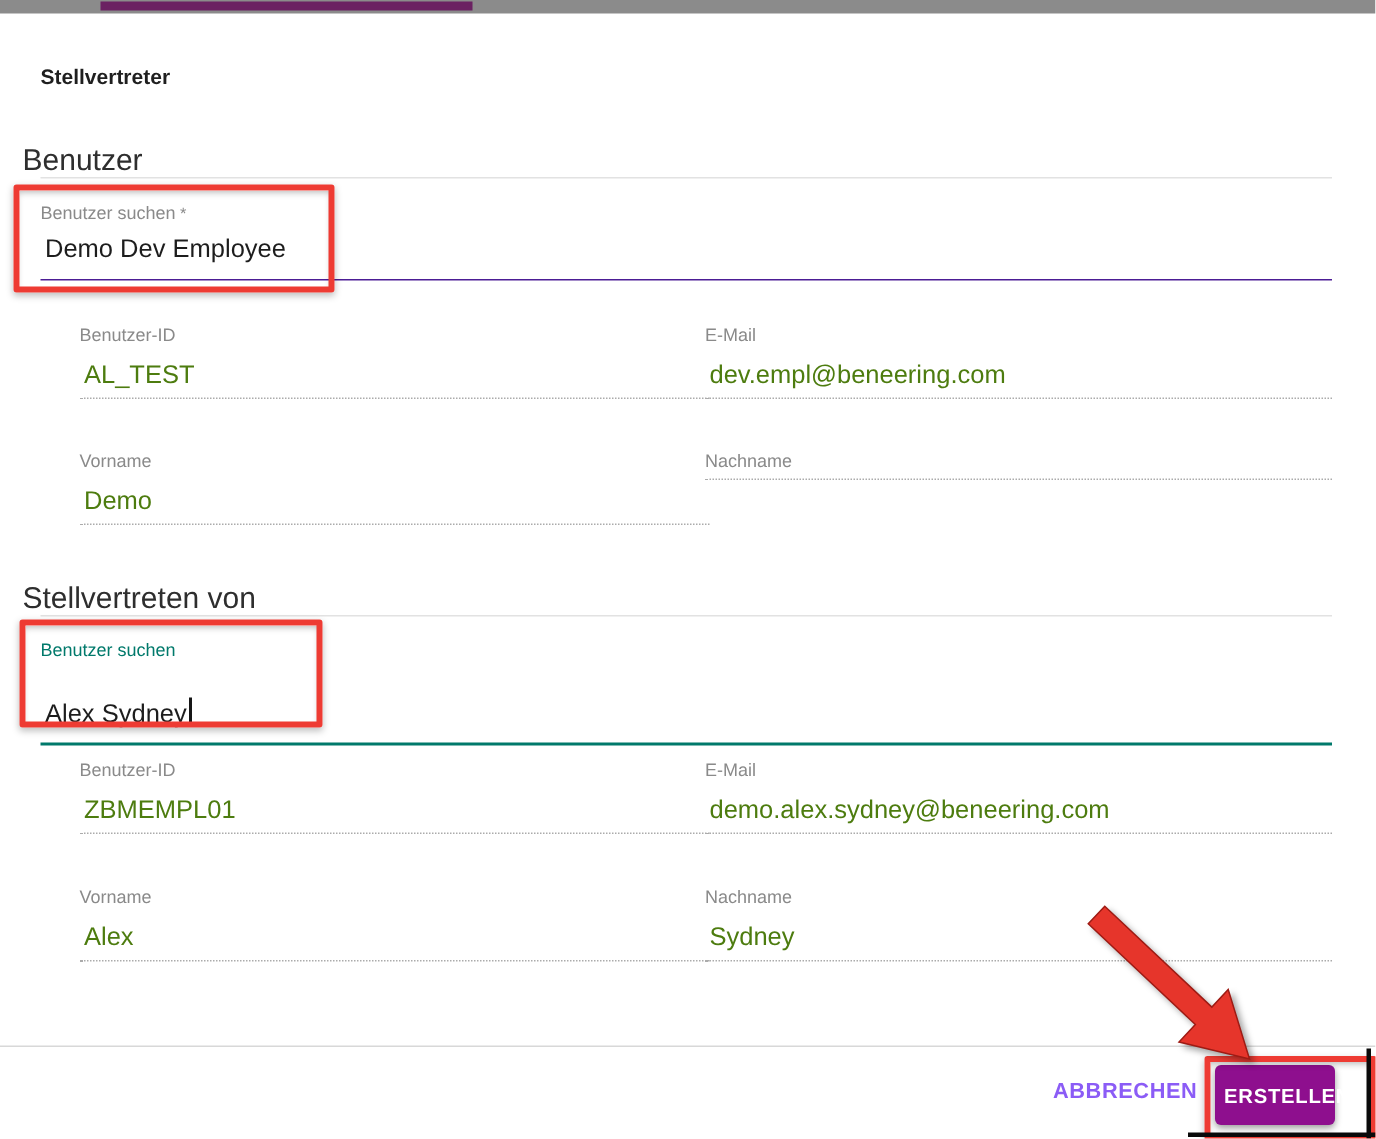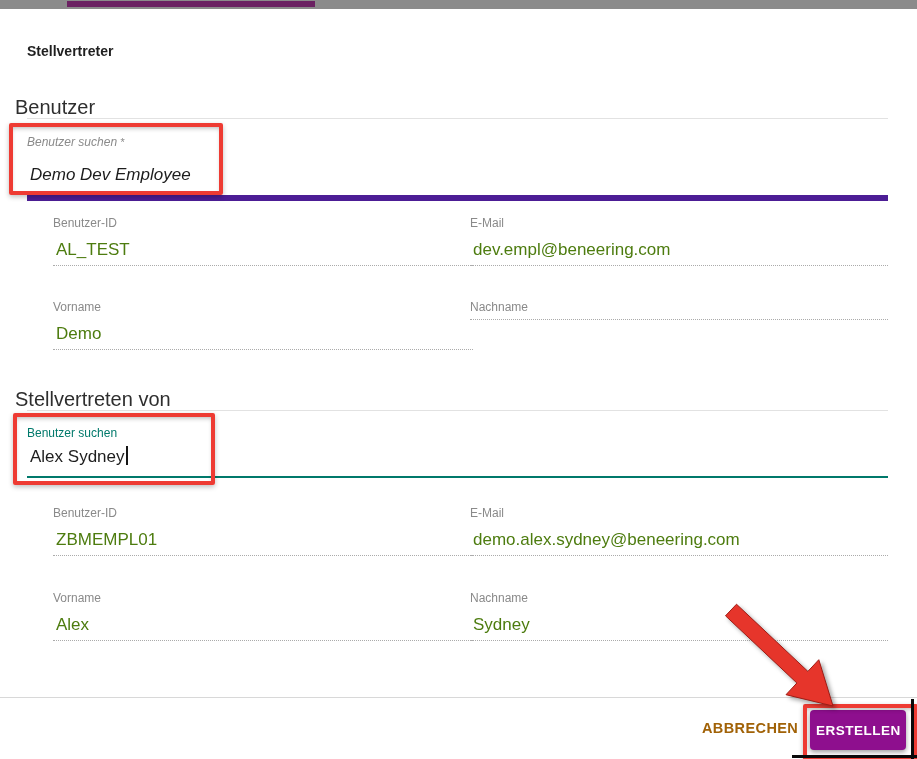--- a/index.html
+++ b/index.html
@@ -14,40 +14,40 @@
   .topbar-fill{position:absolute;left:67px;top:1px;width:248px;height:6px;background:#6b2162;}
 
   .page-title{position:absolute;left:27px;top:38px;font-size:14px;line-height:26px;font-weight:600;color:#1f1f1f;}
 
   .section-heading{position:absolute;left:15px;font-size:20px;line-height:20px;font-weight:400;color:#2e2e2e;}
   .hairline{position:absolute;left:27px;width:861px;height:1px;background:#e2e2e2;}
 
   .search-field{position:absolute;left:27px;width:861px;}
   .slabel{font-size:12px;line-height:14px;color:#8a8a8a;}
   .slabel .req{margin-left:3px;font-size:11px;color:#8a8a8a;}
-  .svalue{margin-top:15px;line-height:22px;font-size:17px;color:#1d1d1d;padding-left:3px;}
-  .search-1{top:135px;padding-bottom:9px;border-bottom:6px solid #4c1d95;font-style:italic;}
+  .svalue{margin-top:5px;line-height:22px;font-size:17px;color:#1d1d1d;padding-left:3px;}
+  .search-1{top:135px;padding-bottom:9px;border-bottom:1px solid #4c1d95;}
   .search-2{top:426px;padding-bottom:8px;border-bottom:2px solid #00796b;}
   .search-2 .slabel{color:#00796b;}
-  .search-2 .svalue{margin-top:6px;}
+  .search-2 .svalue{margin-top:24px;}
   .caret{display:inline-block;width:0;height:19px;border-left:2px solid #161616;vertical-align:-3px;margin-left:1px;}
 
   .field{position:absolute;border-bottom:1px dotted #ababab;padding-bottom:5px;}
   .flabel{font-size:12px;line-height:14px;color:#8a8a8a;}
   .fvalue{margin-top:9px;line-height:21px;font-size:17px;color:#4d7c0f;padding-left:3px;}
   .col1{left:27px;width:420px;margin-left:26px;}
   .col2{left:470px;width:418px;}
   .row1{top:216px;}
   .row2{top:300px;}
   .row3{top:506px;}
   .row4{top:591px;}
 
   .footer-divider{position:absolute;left:0;top:697px;width:917px;height:1px;background:#d8d8d8;}
-  .cancel-btn{position:absolute;left:702px;top:720px;font-size:14.5px;font-weight:700;letter-spacing:.4px;color:#a16207;background:none;border:none;padding:0;cursor:pointer;font-family:inherit;}
-  .submit-btn{position:absolute;left:810px;top:710px;width:96px;height:40px;background:#8e0f8e;color:#ffffff;
+  .cancel-btn{position:absolute;left:702px;top:720px;font-size:14.5px;font-weight:700;letter-spacing:.4px;color:#8b5cf6;background:none;border:none;padding:0;cursor:pointer;font-family:inherit;}
+  .submit-btn{position:absolute;left:810px;top:710px;width:80px;height:40px;background:#8e0f8e;color:#ffffff;
     font-size:13.5px;font-weight:700;letter-spacing:.5px;border:none;border-radius:4px;cursor:pointer;
     box-shadow:0 2px 5px rgba(0,0,0,.4);font-family:inherit;}
 
   
   .anno-box{position:absolute;border:4px solid #ee3b33;border-radius:2px;pointer-events:none;
     box-shadow:0 2px 5px rgba(0,0,0,.25), inset 0 3px 5px -2px rgba(0,0,0,.3);}
   .anno-box-1{left:9px;top:123px;width:206px;height:64px;}
   .anno-box-2{left:13px;top:413px;width:194px;height:64px;}
   .anno-box-3{left:803px;top:704px;width:107px;height:49px;}
   .anno-arrow-svg{position:absolute;left:0;top:0;width:917px;height:759px;pointer-events:none;

